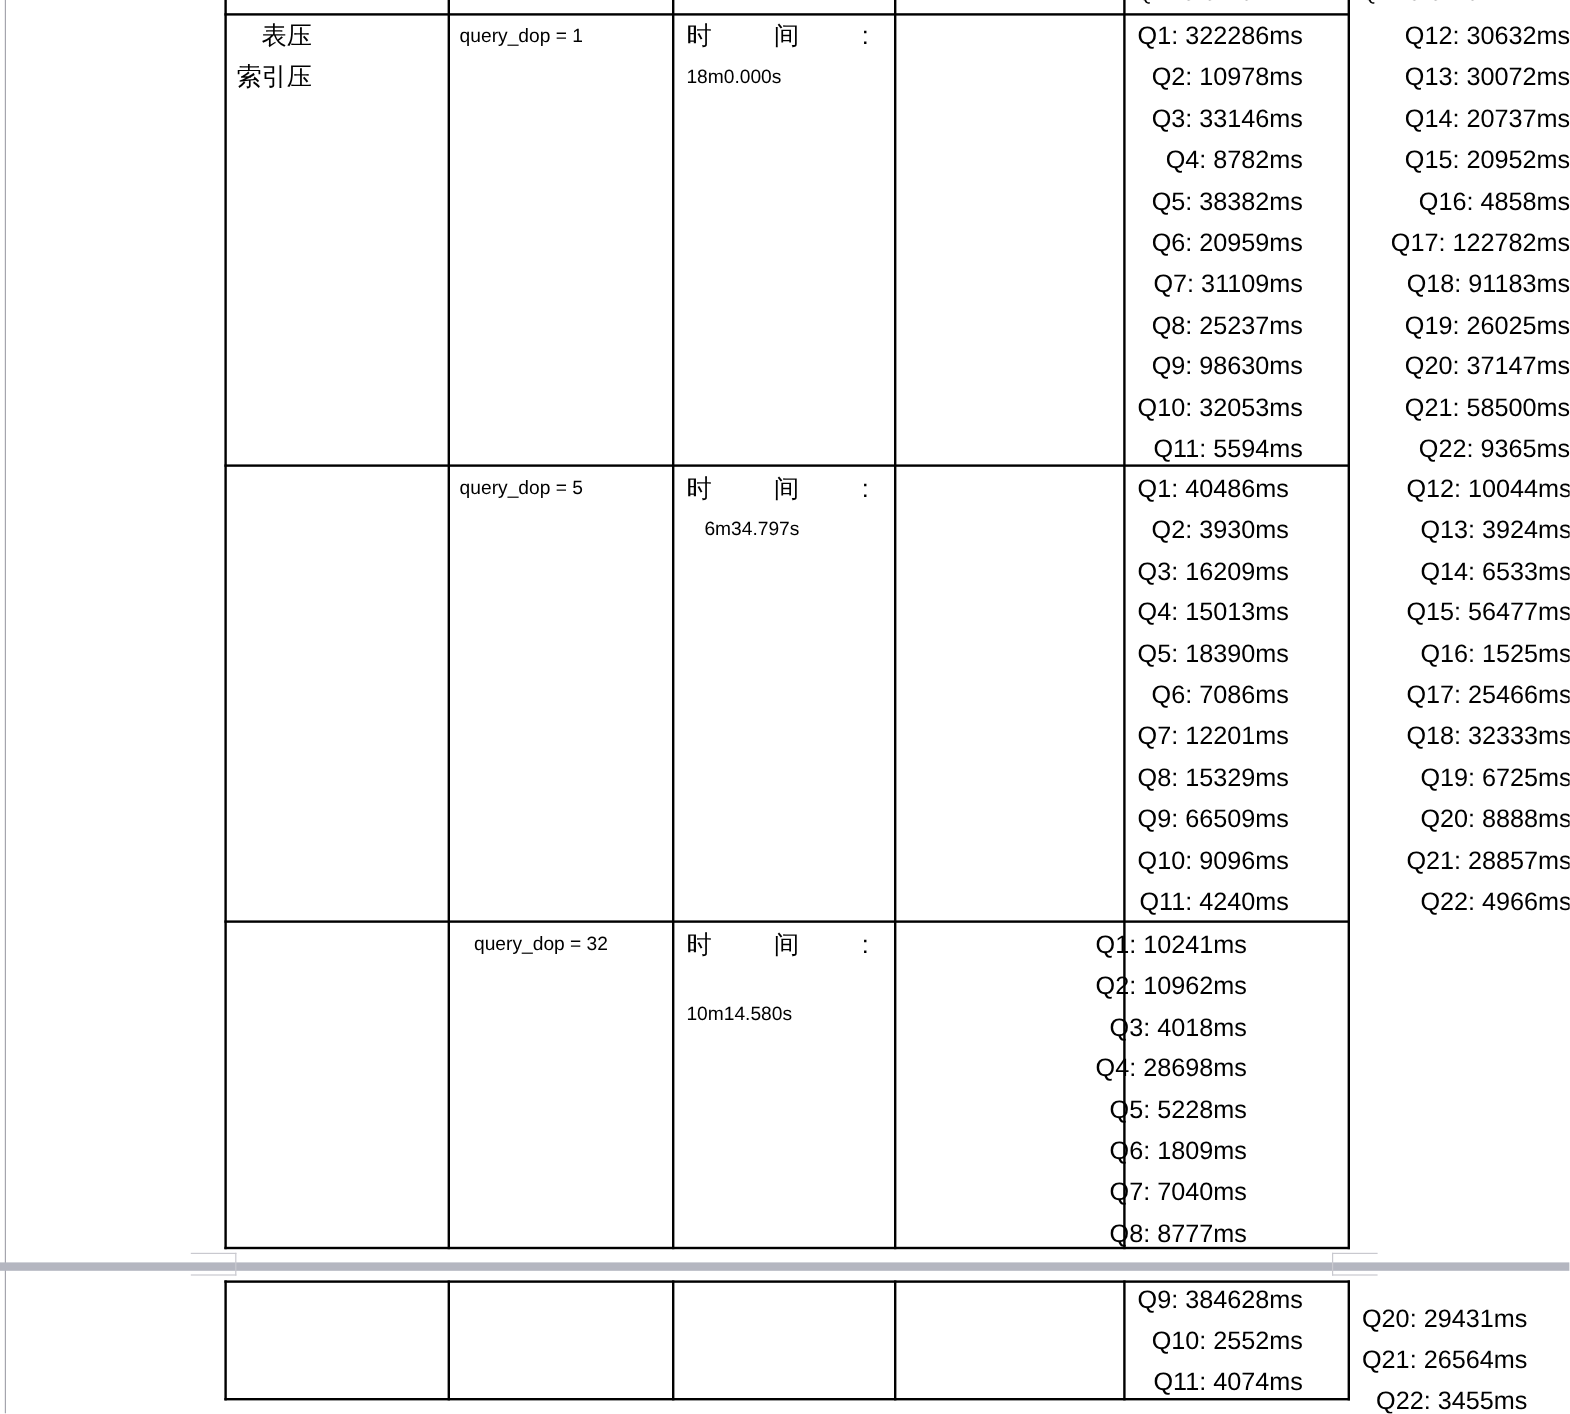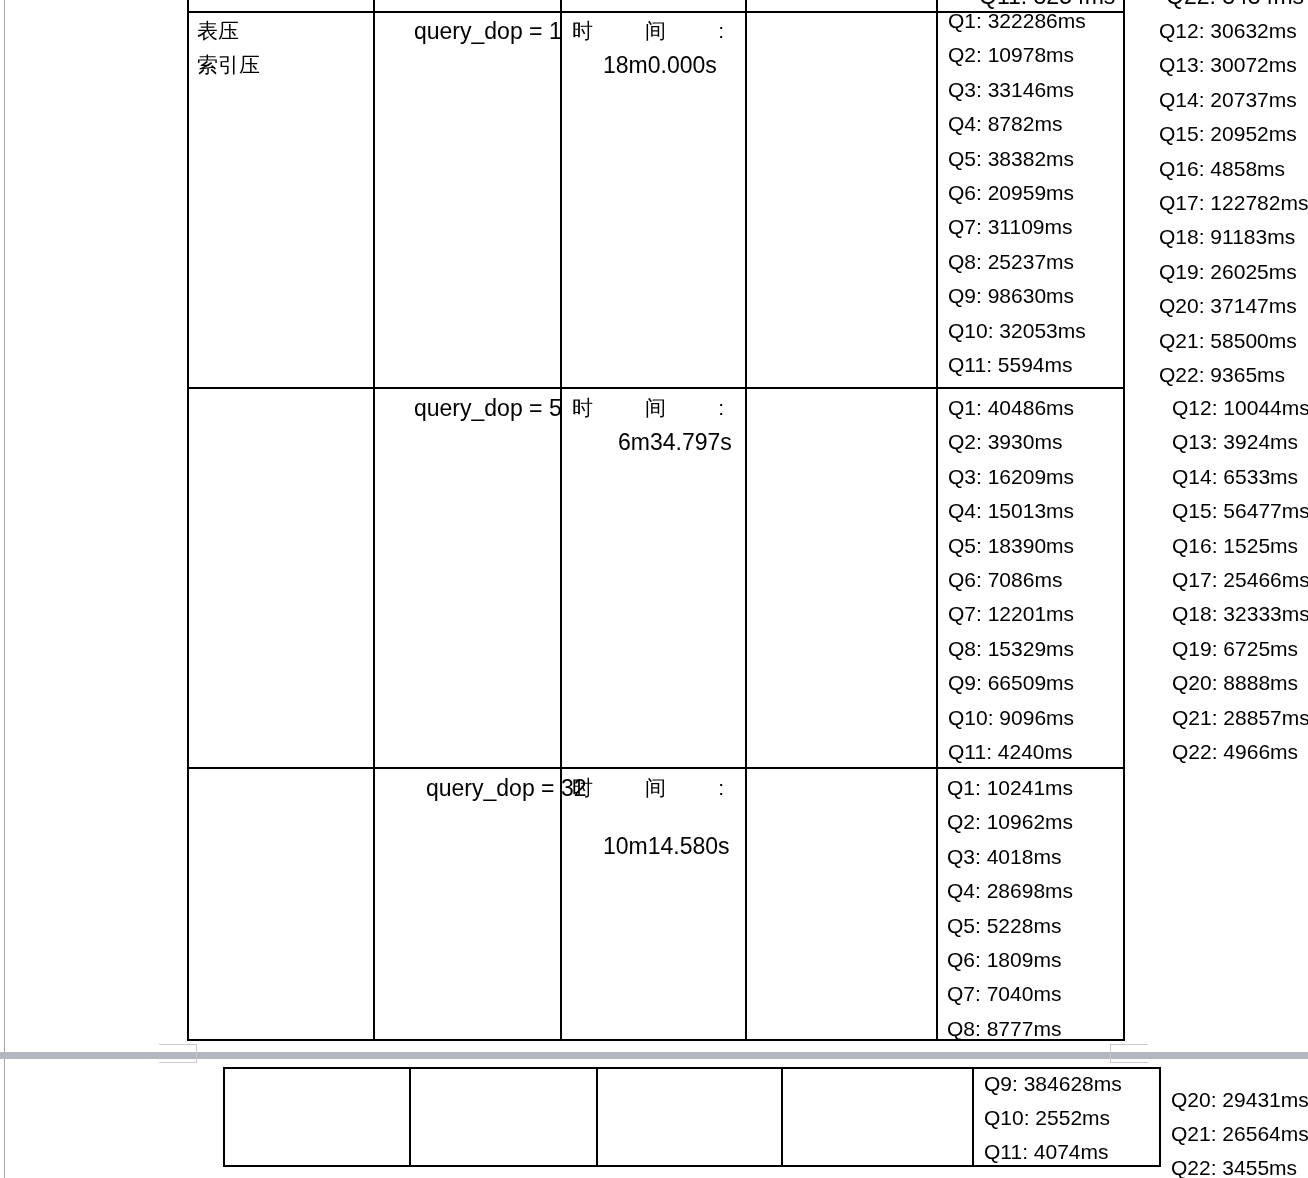--- a/index.html
+++ b/index.html
@@ -3,28 +3,28 @@
 <meta charset="utf-8">
 <style>
   html,body{margin:0;padding:0;}
   body{
     width:1308px;height:1178px;background:#ffffff;overflow:hidden;
     font-family:"Liberation Sans","DejaVu Sans",sans-serif;color:#000;
     position:relative;
   }
   .stage{position:absolute;inset:0;}
   .page-edge{position:absolute;left:4px;top:0;width:1px;height:1178px;background:var(--edge,#a5a5ad);}
-  .tbl{position:absolute;left:187px;width:796px;}
+  .tbl{position:absolute;left:187px;width:796px;text-align:right;}
   .p1{top:0;height:1041px;}
-  .p2{top:1067px;height:100px;margin-left:36px;}
+  .p2{top:1067px;height:100px;}
   .vb{position:absolute;top:0;width:2px;background:var(--line,#000);}
   .p1 .vb{height:1041px;}
   .p2 .vb{height:100px;}
   .hb{position:absolute;left:0;width:938px;height:2px;background:var(--line,#000);}
-  .txt{position:absolute;font-size:23px;line-height:34.4px;white-space:nowrap;margin-left:31px;}
+  .txt{position:absolute;font-size:16px;line-height:34.4px;white-space:nowrap;}
   .list{position:absolute;}
   .list > div{font-size:21px;height:34.4px;line-height:34.4px;white-space:nowrap;}
   .p2 .list > div{height:34px;line-height:34px;}
   .time{position:absolute;display:flex;justify-content:space-between;width:152px;font-size:21px;line-height:34.4px;}
   .pb-band{position:absolute;left:0;top:1052px;width:1308px;height:7px;background:var(--band,#b4b6c0);z-index:2;}
   .mark{position:absolute;background:var(--mark,#c9c9cf);z-index:3;}
   .mk-h{height:1px;width:38px;}
   .mk-v{width:1px;height:19px;}
 </style>
 </head>
@@ -56,21 +56,21 @@
         <div>索引压</div>
       </div>
 
     <div class="txt" style="left:196px;top:14px">query_dop = 1</div>
     <div class="time" style="left:385px;top:14px">
       <span>时</span>
       <span>间</span>
       <span>:</span>
     </div>
     <div class="txt" style="left:385px;top:48px">18m0.000s</div>
-    <div class="list" style="left:761px;top:4px">
+    <div class="list" style="left:761px;top:14px">
         <div>Q1: 322286ms</div>
         <div>Q2: 10978ms</div>
         <div>Q3: 33146ms</div>
         <div>Q4: 8782ms</div>
         <div>Q5: 38382ms</div>
         <div>Q6: 20959ms</div>
         <div>Q7: 31109ms</div>
         <div>Q8: 25237ms</div>
         <div>Q9: 98630ms</div>
         <div>Q10: 32053ms</div>
@@ -124,21 +124,21 @@
         <div>Q22: 4966ms</div>
       </div>
 
     <div class="txt" style="left:208px;top:771px">query_dop = 32</div>
     <div class="time" style="left:385px;top:771px">
       <span>时</span>
       <span>间</span>
       <span>:</span>
     </div>
     <div class="txt" style="left:385px;top:829px">10m14.580s</div>
-    <div class="list" style="left:760px;top:771px">
+    <div class="list" style="left:726px;top:771px">
         <div>Q1: 10241ms</div>
         <div>Q2: 10962ms</div>
         <div>Q3: 4018ms</div>
         <div>Q4: 28698ms</div>
         <div>Q5: 5228ms</div>
         <div>Q6: 1809ms</div>
         <div>Q7: 7040ms</div>
         <div>Q8: 8777ms</div>
       </div>
   </div>

